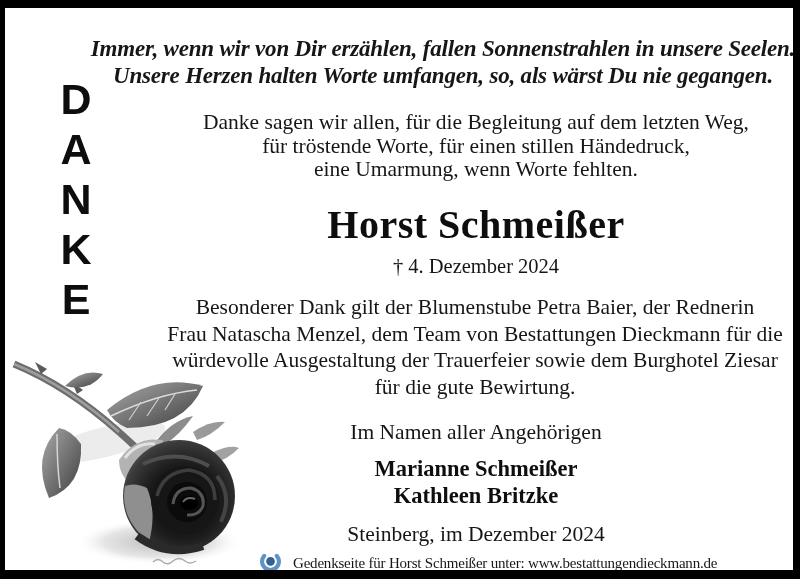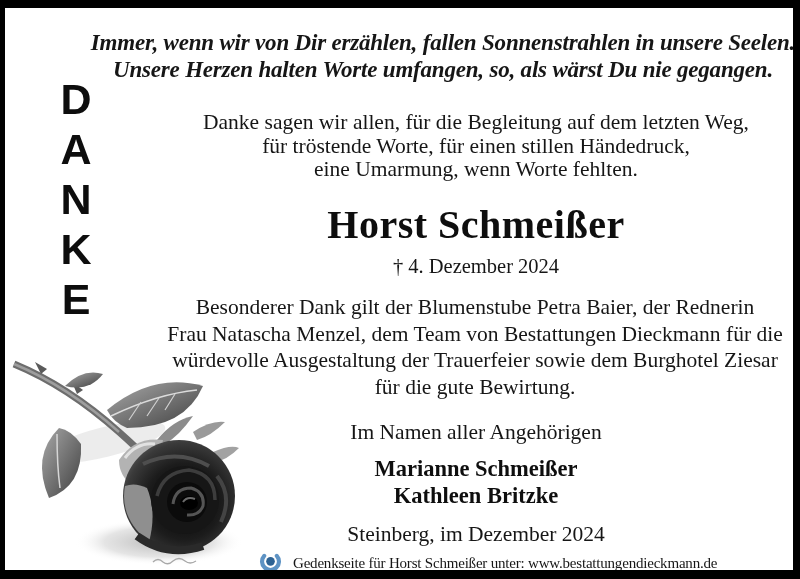--- a/index.html
+++ b/index.html
@@ -15,21 +15,21 @@
     background:#fff;
     border-top:8px solid #000;
     border-left:5px solid #000;
     border-right:7px solid #000;
     border-bottom:9px solid #000;
     overflow:hidden;
   }
   .abs { position:absolute; }
 
   .verse {
-    left:80px; top:21px; width:716px;
+    left:80px; top:27px; width:716px;
     text-align:center;
     font-weight:bold; font-style:italic;
     font-size:23px; line-height:27px;
     letter-spacing:-0.2px;
   }
 
   .danke {
     left:44px; top:66px; width:54px;
     text-align:center;
     font-family:"Liberation Sans", sans-serif;

